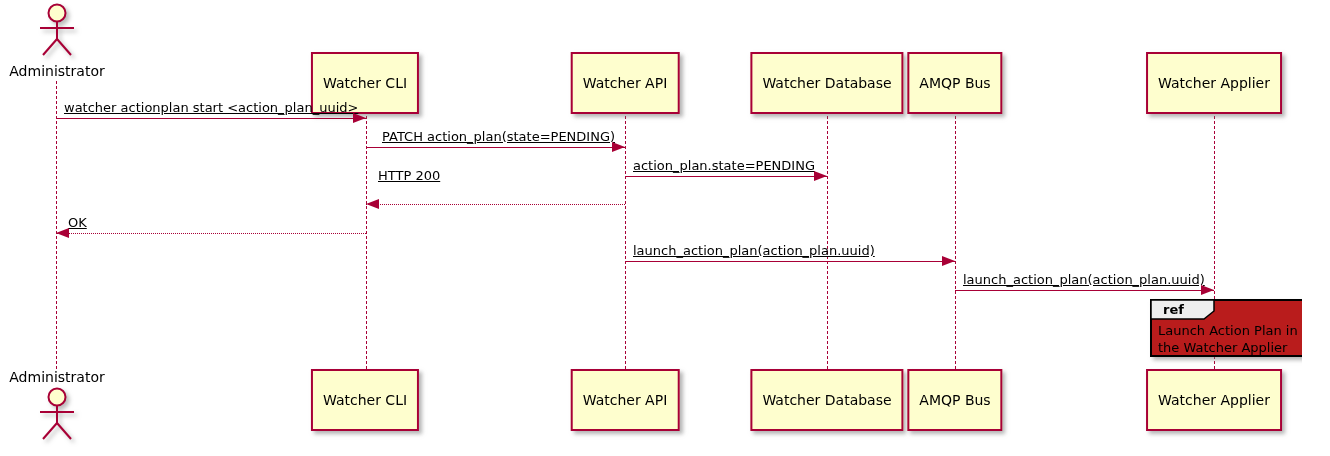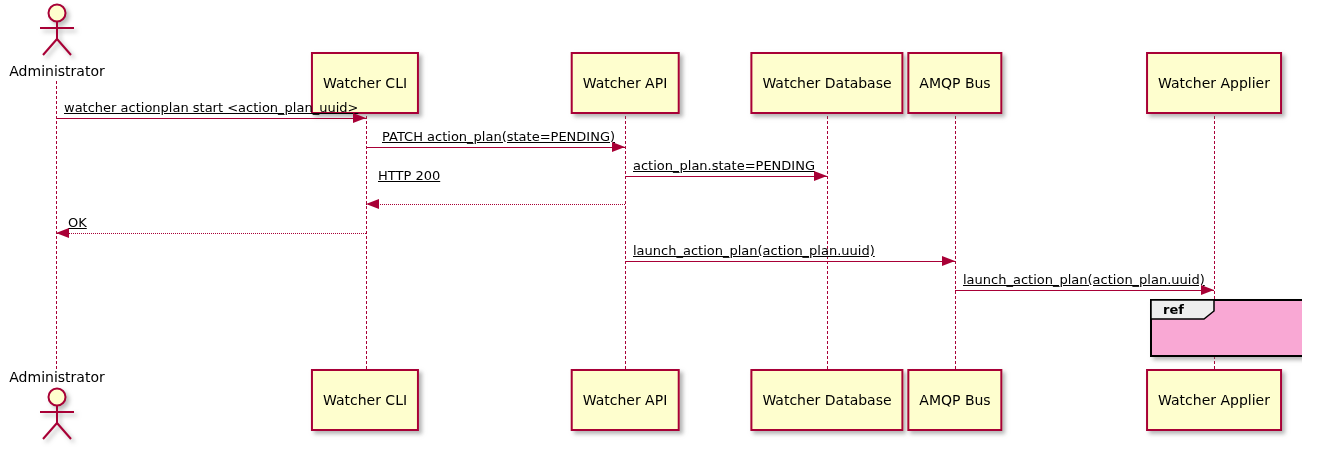--- a/index.html
+++ b/index.html
@@ -30,21 +30,21 @@
   }
   .msg-label {
     position:absolute; font-size:13px; line-height:15px; white-space:nowrap;text-decoration:underline;
   }
   .actor-label {
     position:absolute; transform:translateX(-50%);
     font-size:14px; line-height:16px; white-space:nowrap;
   }
   .actor-fig { position:absolute; filter:drop-shadow(3px 3px 2px rgba(120,120,120,0.5)); }
   .ref-box {
-    position:absolute; background:#f9a8d4; border:2px solid #000000;
+    position:absolute; background:#b91c1c; border:2px solid #000000;
     box-shadow:3px 3px 4px rgba(120,120,120,0.55);
   }
   .ref-tab { position:absolute; top:-1px; left:-1px; }
   .ref-tab-label {
     position:absolute; top:0px; left:11px;
     font-size:13px; font-weight:bold; line-height:18px;
   }
   .ref-text {
     margin-top:19px; padding:2px 6px 4px 6px;
     font-size:13px; line-height:17px;
@@ -117,20 +117,21 @@
     <div class="msg-label" style="left:963px; top:272px;">launch_action_plan(action_plan.uuid)</div>
     <div class="msg-line-solid" style="left:955px; top:290px; width:259px;"></div>
     <div class="arrow-r" style="left:1201px; top:285px;"></div>
   </div>
 
   <div class="ref-box" style="left:1150px; top:299px; width:167px; height:54px;">
     <svg class="ref-tab" width="64" height="20" viewBox="0 0 64 20">
       <polygon points="0,0 63,0 63,11 53,19 0,19" fill="#EEEEEE" stroke="#000000" stroke-width="1.5"></polygon>
     </svg>
     <div class="ref-tab-label">ref</div>
+    <div class="ref-text">Launch Action Plan in the Watcher Applier</div>
   </div>
 
   <div class="pbox" style="left:365px;  top:369px;">Watcher CLI</div>
   <div class="pbox" style="left:625px;  top:369px;">Watcher API</div>
   <div class="pbox" style="left:827px;  top:369px;">Watcher Database</div>
   <div class="pbox" style="left:955px;  top:369px;">AMQP Bus</div>
   <div class="pbox" style="left:1214px; top:369px;">Watcher Applier</div>
 
   <div class="actor-label" style="left:57px; top:369px;">Administrator</div>
   <svg class="actor-fig" style="left:34px; top:386px;" width="46" height="56" viewBox="0 0 46 56">

